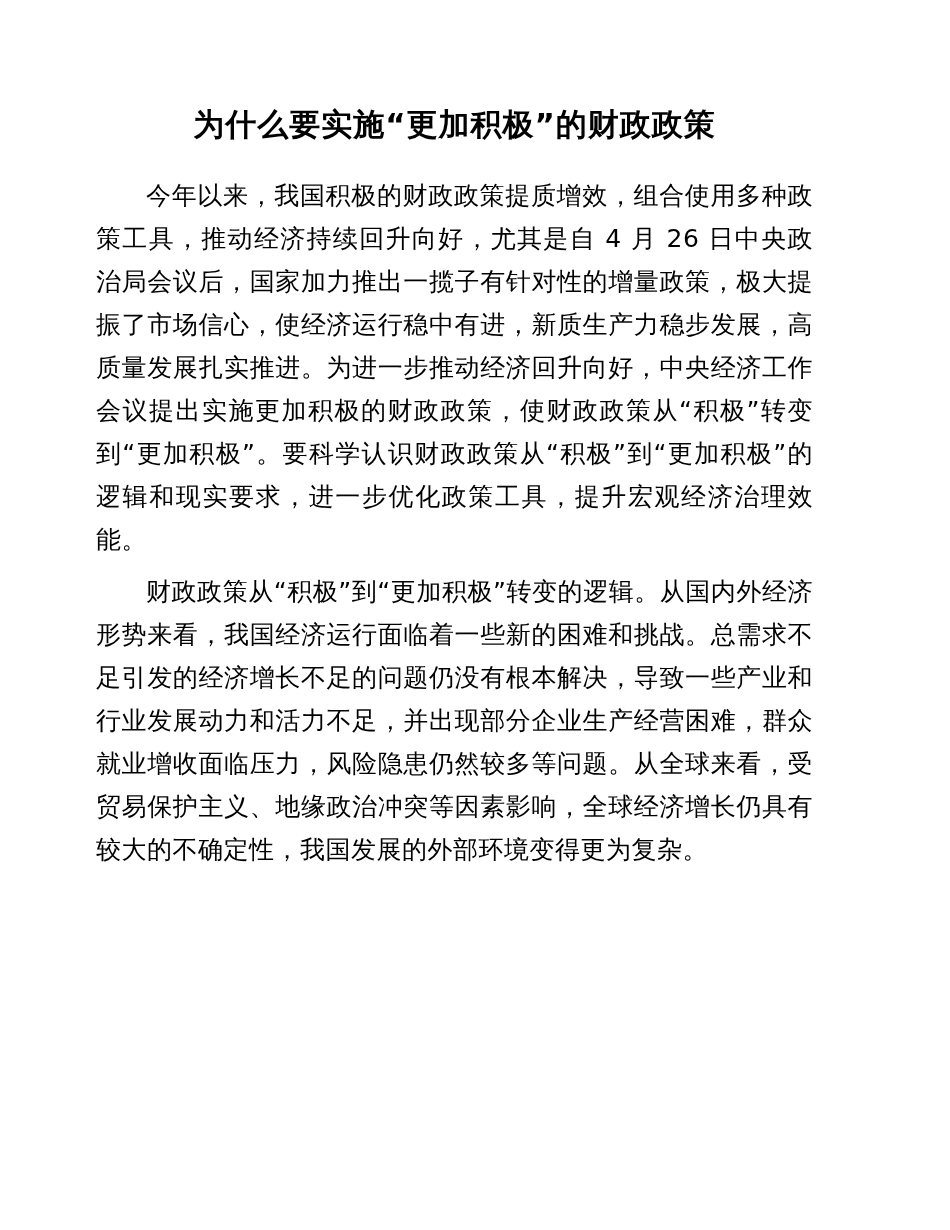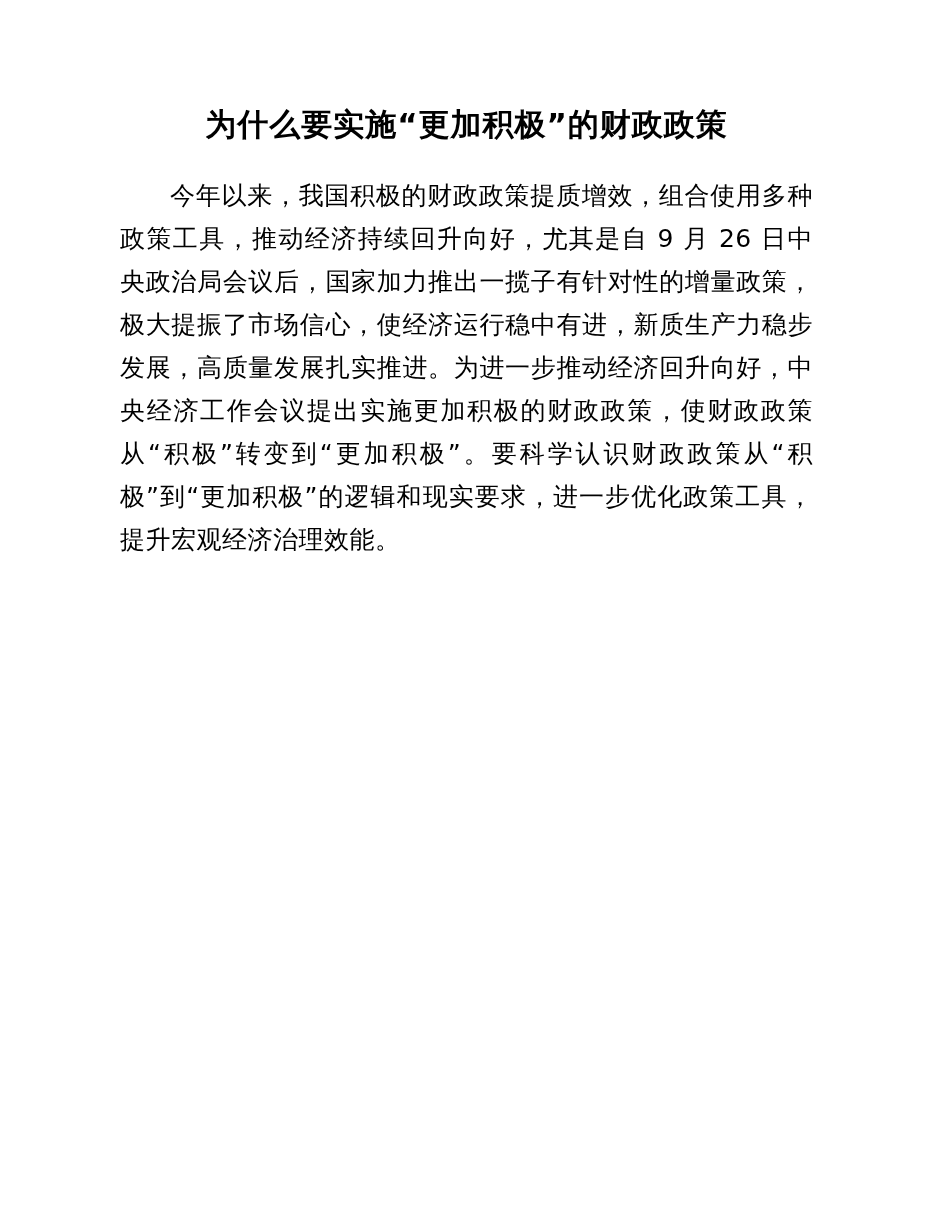--- a/index.html
+++ b/index.html
@@ -11,21 +11,21 @@
     height: 1230px;
     background: #ffffff;
     color: #000000;
     font-family: "DejaVu Sans", "Liberation Sans", sans-serif;
     overflow: hidden;
   }
   .page {
     box-sizing: border-box;
     width: 950px;
     height: 1230px;
-    padding: 100px 137px 0 120px;
+    padding: 100px 137px 0 96px;
     background: #ffffff;
     overflow: hidden;
   }
   .doc-title {
     margin: 0 0 26px 0;
     font-size: 31px;
     font-weight: bold;
     line-height: 48px;
     text-align: center;
     letter-spacing: 1px;
@@ -41,16 +41,17 @@
     color: #000000;
     word-break: break-all;
   }
 </style>
 </head>
 <body>
 
 <div class="page">
   <h1 class="doc-title">为什么要实施“更加积极”的财政政策</h1>
 
-  <p class="doc-paragraph">今年以来，我国积极的财政政策提质增效，组合使用多种政策工具，推动经济持续回升向好，尤其是自 9 月 26 日中央政治局会议后，国家加力推出一揽子有针对性的增量政策，极大提振了市场信心，使经济运行稳中有进，新质生产力稳步发展，高质量发展扎实推进。为进一步推动经济回升向好，中央经济工作会议提出实施更加积极的财政政策，使财政政策从“积极”转变到“更加积极”。要科学认识财政政策从“积极”到“更加积极”的逻辑和现实要求，进一步优化政策工具，提升宏观经济治理效能。</p>
+  <p class="doc-paragraph">今年以来，我国积极的财政政策提质增效，组合使用多种政策工具，推动经济持续回升向好，尤其是自 4 月 26 日中央政治局会议后，国家加力推出一揽子有针对性的增量政策，极大提振了市场信心，使经济运行稳中有进，新质生产力稳步发展，高质量发展扎实推进。为进一步推动经济回升向好，中央经济工作会议提出实施更加积极的财政政策，使财政政策从“积极”转变到“更加积极”。要科学认识财政政策从“积极”到“更加积极”的逻辑和现实要求，进一步优化政策工具，提升宏观经济治理效能。</p>
 
+  <p class="doc-paragraph">财政政策从“积极”到“更加积极”转变的逻辑。从国内外经济形势来看，我国经济运行面临着一些新的困难和挑战。总需求不足引发的经济增长不足的问题仍没有根本解决，导致一些产业和行业发展动力和活力不足，并出现部分企业生产经营困难，群众就业增收面临压力，风险隐患仍然较多等问题。从全球来看，受贸易保护主义、地缘政治冲突等因素影响，全球经济增长仍具有较大的不确定性，我国发展的外部环境变得更为复杂。</p>
 
 </div>
 
 </body></html>

